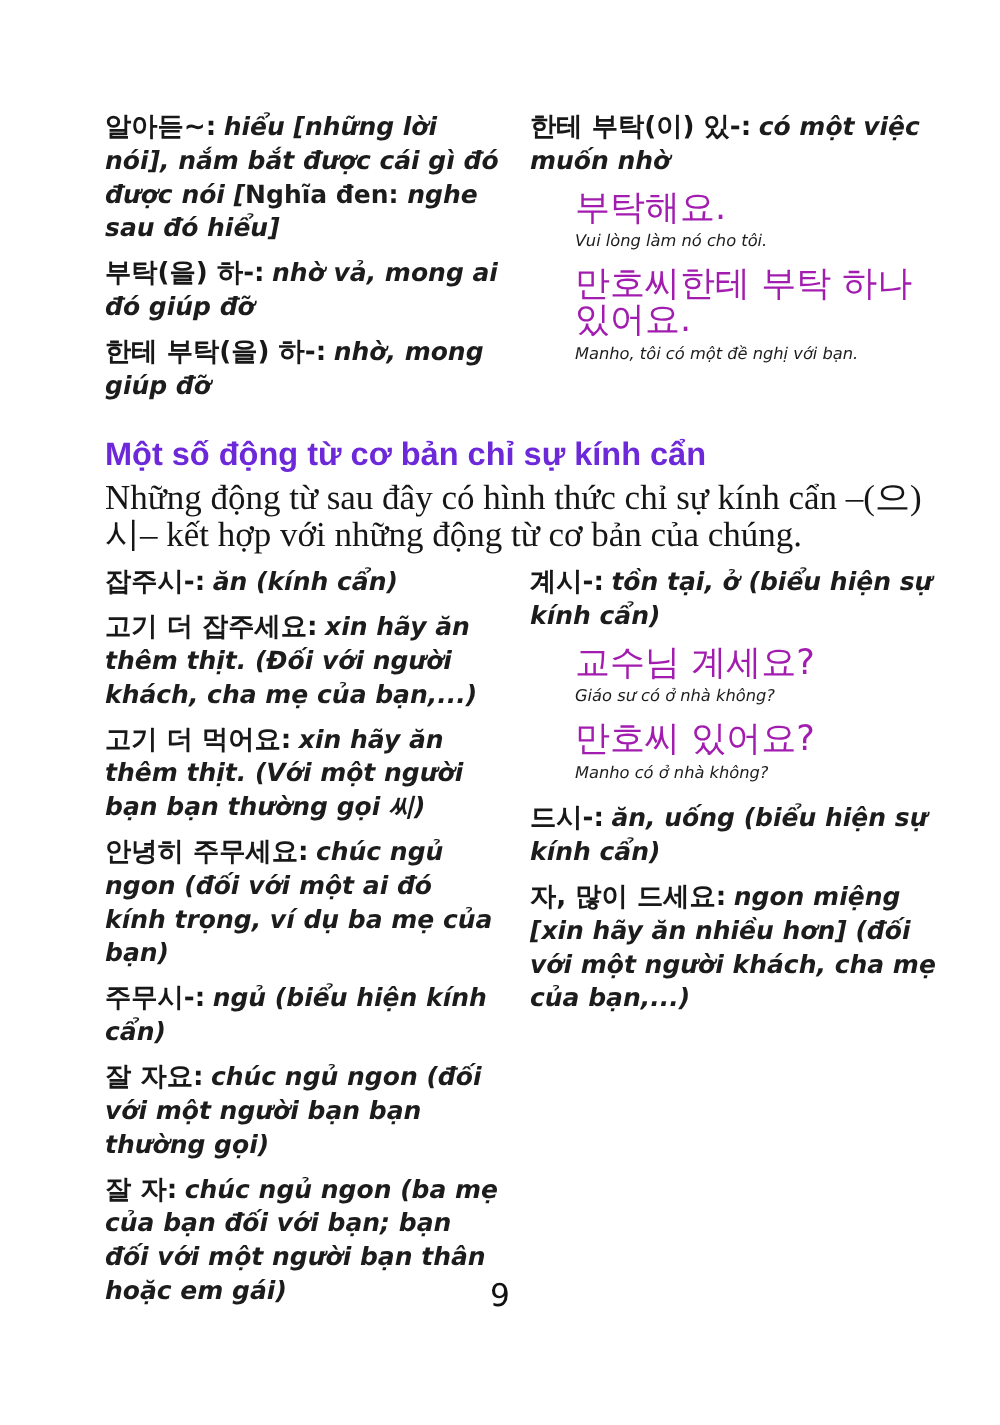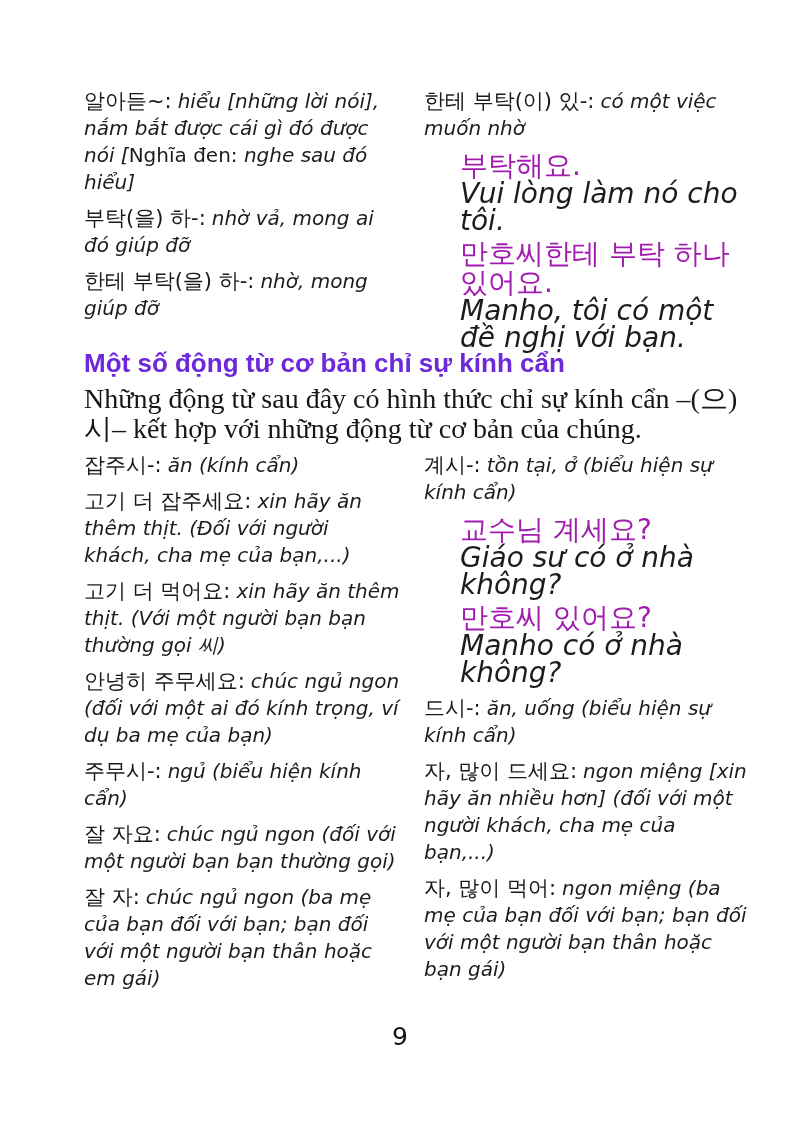--- a/index.html
+++ b/index.html
@@ -32,20 +32,21 @@
   .cols.top    { top: 88px; }
   .cols.bottom { top: 452px; }
   .col-left  { width: 316px; flex: 0 0 316px; }
   .col-right { width: 326px; flex: 0 0 326px; }
 
   
   .entry {
     margin: 0 0 9px 0;
     font-size: 20px;
     line-height: 27px;
+    font-weight: bold;
   }
   .ko {
     font-family: "DejaVu Sans", sans-serif;
     font-style: normal;
     font-size: 21px;
     color: #181818;
     margin-right: 6px;
   }
   .vi {
     font-family: "DejaVu Sans", sans-serif;
@@ -64,21 +65,21 @@
     margin: 0;
     font-family: "DejaVu Sans", sans-serif;
     font-size: 28px;
     line-height: 29px;
     color: #a21caf;
   }
   .ex-vi {
     margin: 0 0 5px 0;
     font-family: "DejaVu Sans", sans-serif;
     font-style: italic;
-    font-size: 28px;
+    font-size: 13px;
     line-height: 27px;
     color: #1c1c1c;
   }
 
   
   .middle {
     position: absolute;
     top: 348px;
     left: 84px;
     right: 44px;
@@ -156,20 +157,19 @@
     <div class="col-right">
       <p class="entry"><span class="ko">계시-:</span><span class="vi">tồn tại, ở (biểu hiện sự kính cẩn)</span></p>
       <div class="examples">
         <p class="ex-ko">교수님 계세요?</p>
         <p class="ex-vi">Giáo sư có ở nhà không?</p>
         <p class="ex-ko">만호씨 있어요?</p>
         <p class="ex-vi">Manho có ở nhà không?</p>
       </div>
       <p class="entry"><span class="ko">드시-:</span><span class="vi">ăn, uống (biểu hiện sự kính cẩn)</span></p>
       <p class="entry"><span class="ko">자, 많이 드세요:</span><span class="vi">ngon miệng [xin hãy ăn nhiều hơn] (đối với một người khách, cha mẹ của bạn,...)</span></p>
-      <p class="entry"><span class="ko">자, 많이 먹어:</span><span class="vi">ngon miệng (ba mẹ của bạn đối với bạn; bạn đối với một người bạn thân hoặc bạn gái)</span></p>
     </div>
 
   </section>
 
   <div class="page-number">9</div>
 
 </div>
 
 </body></html>

